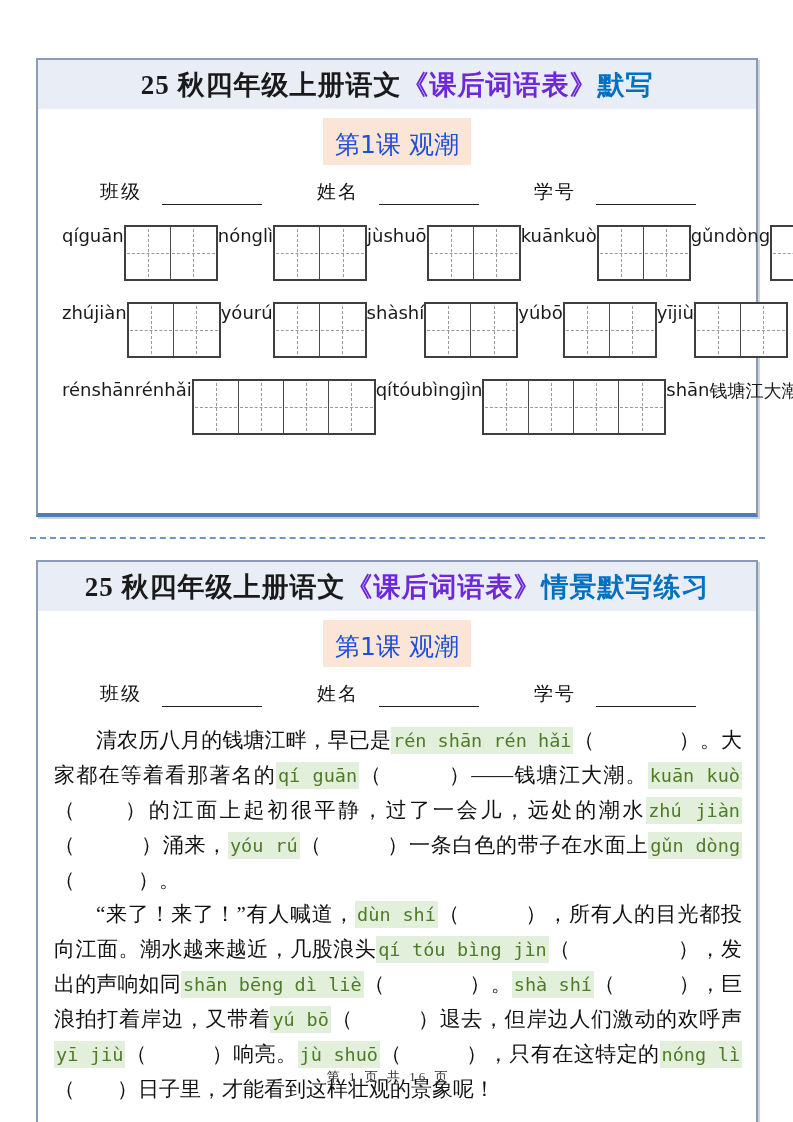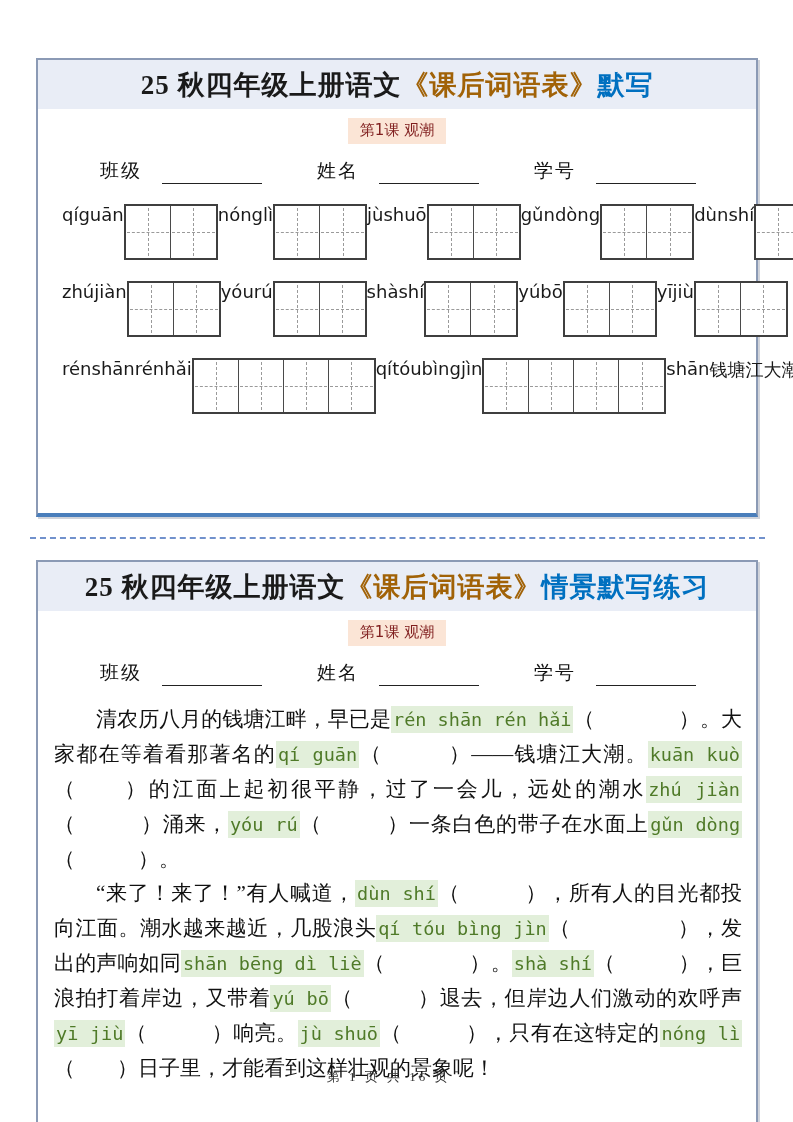--- a/index.html
+++ b/index.html
@@ -14,27 +14,27 @@
     box-shadow:2px 2px 0 rgba(120,130,150,.35);
   }
   #box1 { top:58px; height:459px; }
   #box2 { top:560px; height:638px; }
   .title-bar {
     background:#e9edf6; text-align:center; padding:7px 0 6px 0;
     font-weight:bold; font-size:27px; letter-spacing:1px;
     font-family:"Liberation Serif", serif;
   }
   .t-black { color:#1a1a1a; }
-  .t-red   { color:#a16207; }
+  .t-red   { color:#6d28d9; }
   .t-blue  { color:#0070c0; }
   .lesson-wrap { text-align:center; margin-top:9px; }
   .lesson-badge {
-    display:inline-block; background:#fbe5d6; color:#7f1d1d;
-    font-family:"DejaVu Sans", sans-serif; font-size:15px;
-    padding:3px 12px 4px 12px;
+    display:inline-block; background:#fbe5d6; color:#1d4ed8;
+    font-family:"DejaVu Sans", sans-serif; font-size:25px;
+    padding:10px 12px 4px 12px;
   }
   .info-line {
     display:flex; margin:14px 60px 0 62px; font-size:19px; color:#111;
     justify-content:space-between;
   }
   .info-item { display:flex; align-items:flex-end;gap:20px; }
   .info-label { letter-spacing:2px; }
   .info-underline { display:inline-block; width:100px; border-bottom:1.5px solid #222; height:22px; }
   
   #dict-rows { padding:20px 24px 0 24px; }
@@ -127,20 +127,30 @@
             <span class="pinyin-syllable">jù</span>
             <span class="pinyin-syllable">shuō</span>
           </div>
           <div class="word-grid">
             <div class="grid-cell"></div>
             <div class="grid-cell"></div>
           </div>
         </div>
         <div class="word-group">
           <div class="pinyin-row">
+            <span class="pinyin-syllable">kuān</span>
+            <span class="pinyin-syllable">kuò</span>
+          </div>
+          <div class="word-grid">
+            <div class="grid-cell"></div>
+            <div class="grid-cell"></div>
+          </div>
+        </div>
+        <div class="word-group">
+          <div class="pinyin-row">
             <span class="pinyin-syllable">gǔn</span>
             <span class="pinyin-syllable">dòng</span>
           </div>
           <div class="word-grid">
             <div class="grid-cell"></div>
             <div class="grid-cell"></div>
           </div>
         </div>
         <div class="word-group">
           <div class="pinyin-row">

